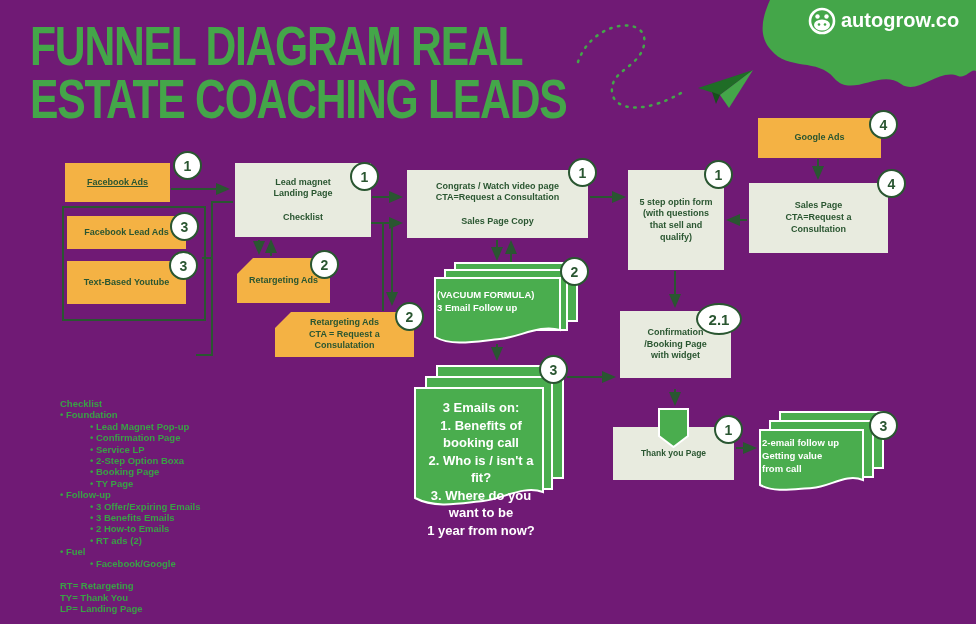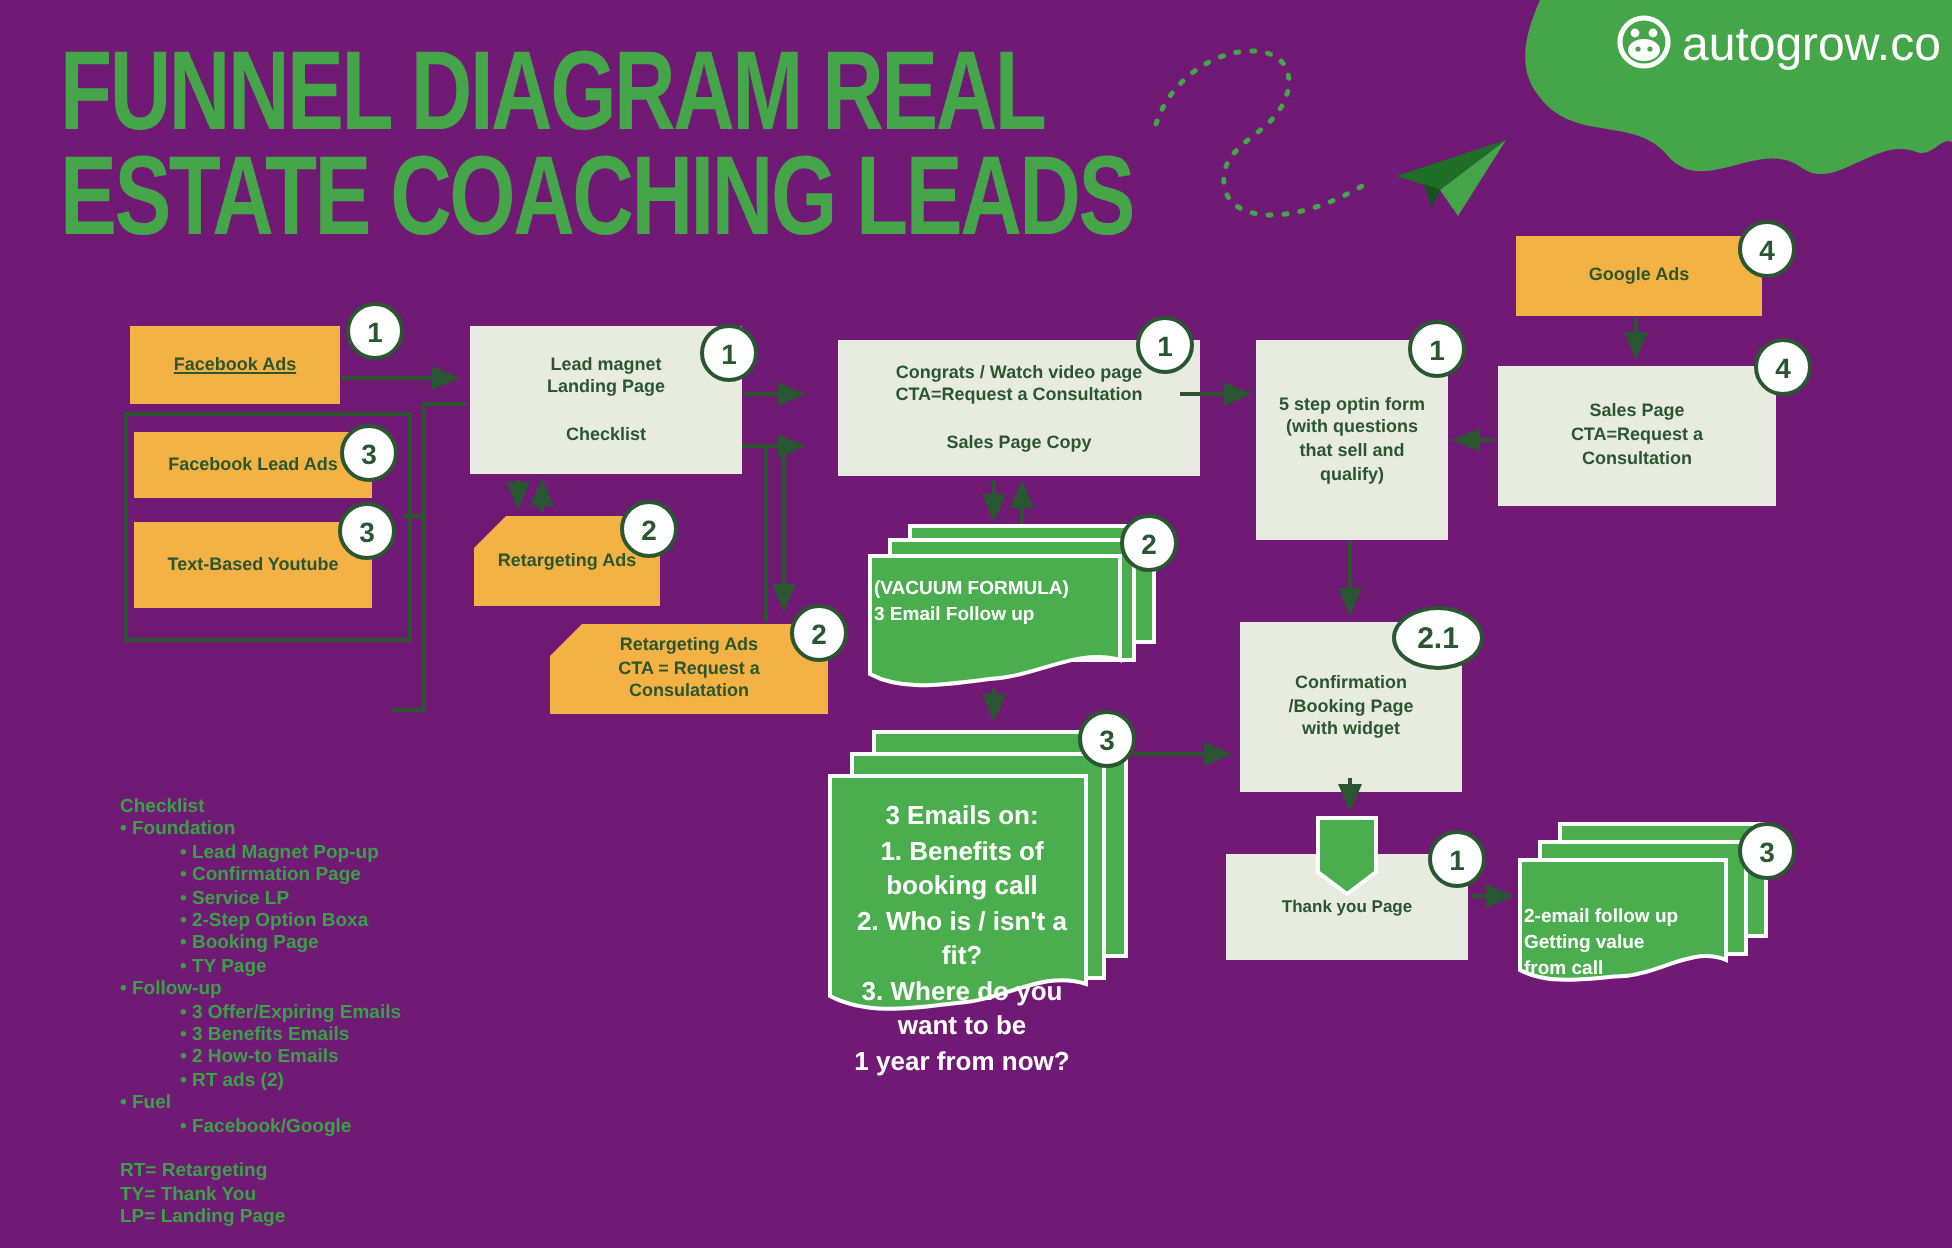--- a/index.html
+++ b/index.html
@@ -3,21 +3,21 @@
 <meta charset="utf-8">
 <style>
   html,body{margin:0;padding:0;background:#fff;}
   #canvas{position:relative;width:976px;height:624px;background:#701a75;overflow:hidden;
           font-family:"Liberation Sans",sans-serif;padding-left:36px;}
   
   .title{position:absolute;left:30px;top:20px;color:#44a649;font-weight:bold;
          font-size:52px;line-height:.94;letter-spacing:-1.5px;
          transform:scale(.82,1.08);transform-origin:left top;white-space:nowrap;}
   
-  .logo-text{position:absolute;left:841px;top:9px;color:#fff;font-weight:normal;font-size:24px;z-index:3;}
+  .logo-text{position:absolute;left:841px;top:9px;color:#fff;font-weight:bold;font-size:20px;z-index:3;}
   
   .box{position:absolute;display:flex;align-items:center;justify-content:center;text-align:center;
        font-weight:bold;color:#2a5631;white-space:pre-line;font-size:9px;line-height:1.3;z-index:1;}
   .orange{background:#f4b244;}
   .gray{background:#e8ebdf;}
   .notch-tl{clip-path:polygon(16px 0,100% 0,100% 100%,0 100%,0 16px);}
   .notch-tr{clip-path:polygon(0 0,calc(100% - 18px) 0,100% 18px,100% 100%,0 100%);}
   .group-border{position:absolute;left:62px;top:206px;width:140px;height:111px;
                 border:2px solid #2a5631;z-index:0;}
   
@@ -63,35 +63,35 @@
 
   <div class="box gray" style="left:235px;top:163px;width:136px;height:74px;">Lead magnet
 Landing Page
 
 Checklist</div>
   <div class="box orange notch-tl" style="left:237px;top:258px;width:93px;height:45px;">Retargeting Ads</div>
   <div class="box orange notch-tl" style="left:275px;top:312px;width:139px;height:45px;">Retargeting Ads
 CTA = Request a
 Consulatation</div>
 
-  <div class="box gray" style="left:407px;top:170px;width:181px;height:68px;margin-left:12px;">Congrats / Watch video page
+  <div class="box gray" style="left:407px;top:170px;width:181px;height:68px;">Congrats / Watch video page
 CTA=Request a Consultation
 
 Sales Page Copy</div>
 
   <div class="box gray" style="left:628px;top:170px;width:96px;height:100px;">5 step optin form
 (with questions
 that sell and
 qualify)</div>
   <div class="box orange" style="left:758px;top:118px;width:123px;height:40px;">Google Ads</div>
   <div class="box gray" style="left:749px;top:183px;width:139px;height:70px;">Sales Page
 CTA=Request a
 Consultation</div>
 
-  <div class="box gray" style="left:620px;top:311px;width:111px;height:85px;">Confirmation
+  <div class="box gray" style="left:620px;top:311px;width:111px;height:67px;">Confirmation
 /Booking Page
 with widget</div>
   <div class="box gray" style="left:613px;top:427px;width:121px;height:53px;font-size:8.5px;">Thank you Page</div>
 
   <svg class="overlay" width="976" height="624">
     <defs>
       <marker id="ah" markerWidth="8" markerHeight="8" refX="5.5" refY="3" orient="auto">
         <path d="M0,0 L7,3 L0,6 Z" fill="#2a5631"></path>
       </marker>
     </defs>
@@ -168,21 +168,21 @@
     </g>
   </svg>
 
   <div class="stack-label" style="left:437px;top:289px;width:121px;">(VACUUM FORMULA)
 3 Email Follow up</div>
   <div class="stack-label left" style="left:425px;top:399px;width:112px;">3 Emails on:
 1. Benefits of booking call
 2. Who is / isn't a fit?
 3. Where do you want to be
 1 year from now?</div>
-  <div class="stack-label" style="left:762px;top:437px;width:100px;margin-top:16px;">2-email follow up
+  <div class="stack-label" style="left:762px;top:437px;width:100px;">2-email follow up
 Getting value
 from call</div>
 
   <div class="badge" style="left:173px;top:151px;">1</div>
   <div class="badge" style="left:170px;top:212px;">3</div>
   <div class="badge" style="left:169px;top:251px;">3</div>
   <div class="badge" style="left:350px;top:162px;">1</div>
   <div class="badge" style="left:310px;top:250px;">2</div>
   <div class="badge" style="left:395px;top:302px;">2</div>
   <div class="badge" style="left:568px;top:158px;">1</div>

